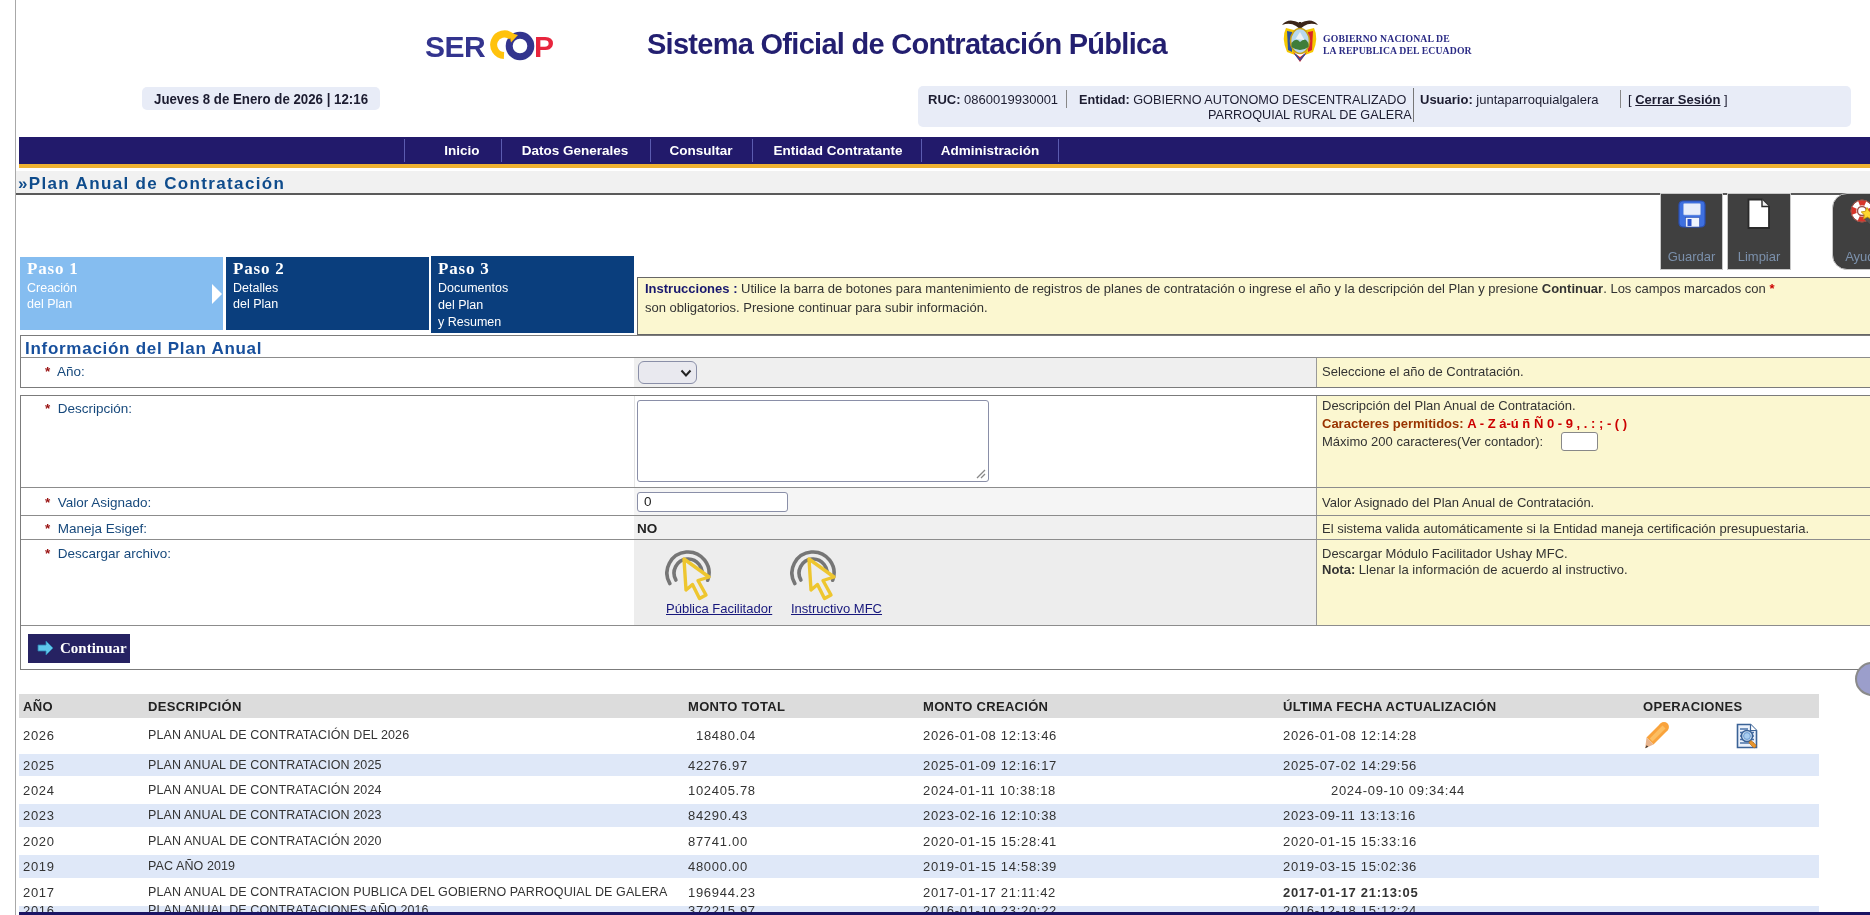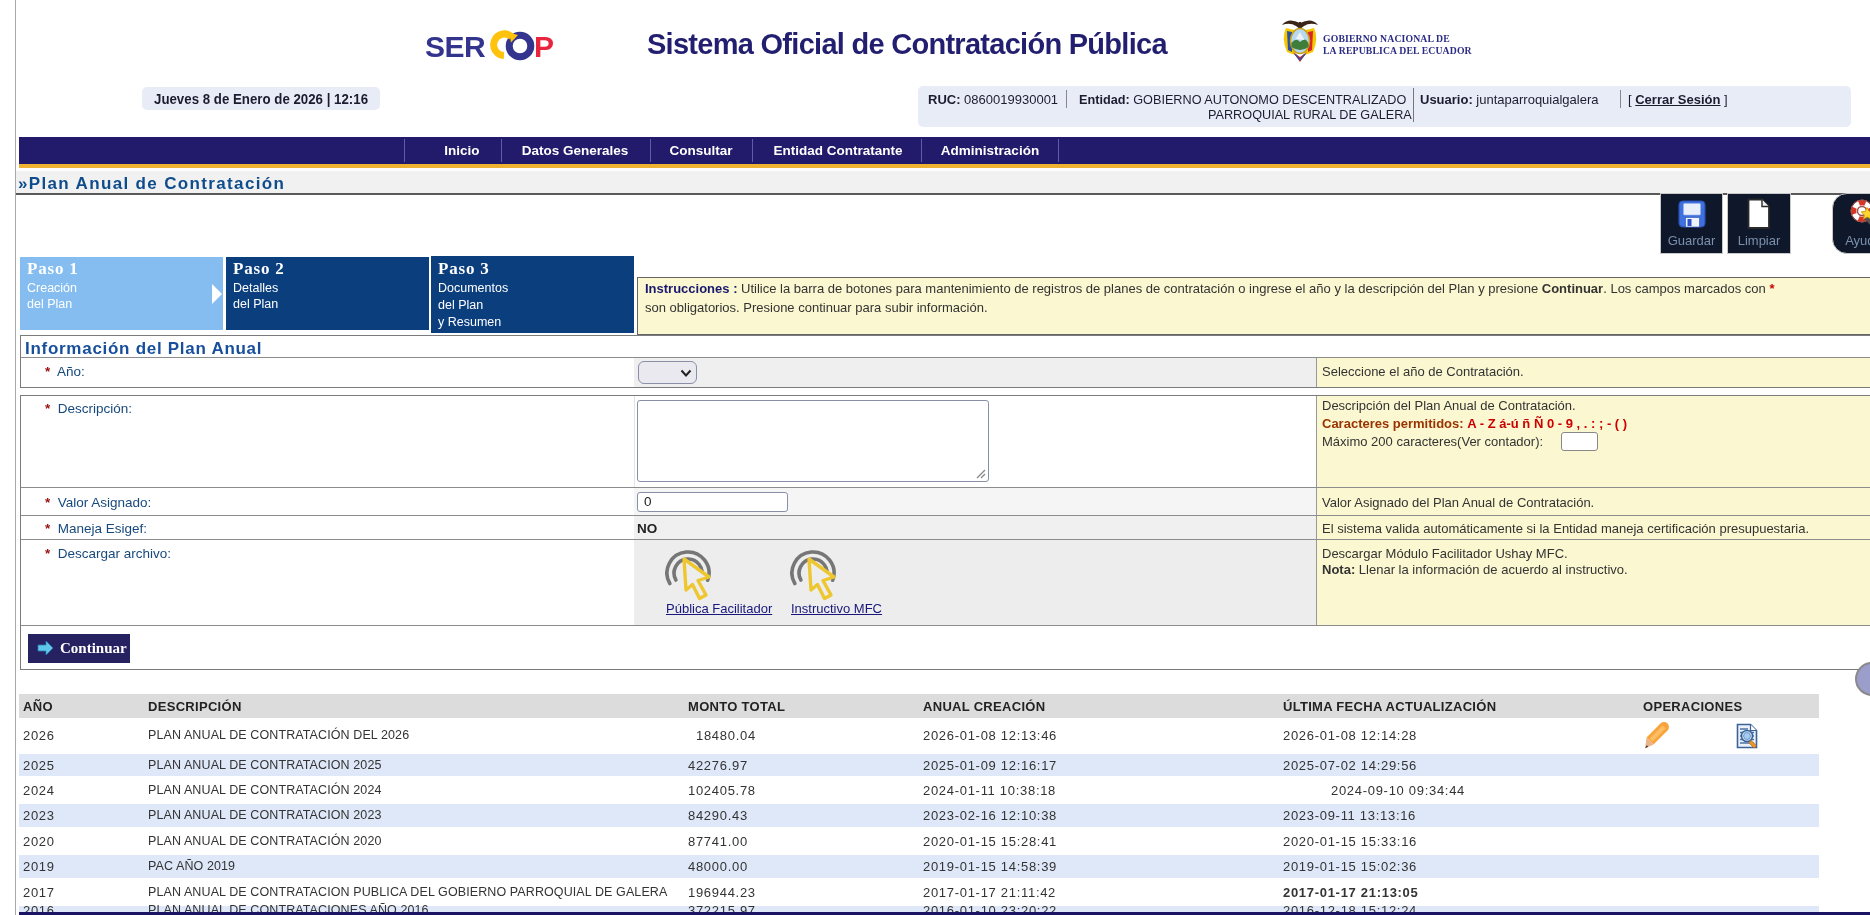--- a/index.html
+++ b/index.html
@@ -2,21 +2,21 @@
 <html><head>
 <meta charset="utf-8">
 <style>
   html,body{margin:0;padding:0;}
   body{width:1870px;height:915px;overflow:hidden;background:#ffffff;
        font-family:"Liberation Sans",sans-serif;}
   #page{position:relative;width:1880px;height:915px;}
   .abs{position:absolute;}
   .ruct{top:92px;font-size:13px;color:#1c1c30;white-space:nowrap;}
   .menuitem{top:143px;text-align:center;font-size:13.5px;font-weight:bold;color:#ffffff;white-space:nowrap;width:200px;}
-  .ibox{position:absolute;top:193px;width:63px;height:61px;border:1px solid #c8c8c8;box-sizing:border-box;background:#0f172a;text-align:center;}
+  .ibox{position:absolute;top:193px;width:63px;height:77px;border:1px solid #c8c8c8;box-sizing:border-box;background:#404040;text-align:center;}
   .ibox .lbl{position:absolute;bottom:5px;width:100%;font-size:13px;color:#7b90ab;}
   .yellowcell{position:absolute;left:1317px;background:#fbf7d0;}
   .ycell-border{position:absolute;left:1316px;width:1px;background:#999;}
   .rowline{position:absolute;left:21px;width:1858px;height:1px;background:#8c8c8c;}
   .flabel{position:absolute;font-size:13.5px;white-space:nowrap;}
   .flabel b{color:#991111;}
   .flabel span{color:#17497c;}
   .ytext{position:absolute;font-size:13px;color:#333;white-space:nowrap;}
   .thead{position:absolute;top:699px;font-size:13px;font-weight:bold;color:#222;white-space:nowrap;letter-spacing:0.3px;}
   .trow{position:absolute;left:19px;width:1800px;}
@@ -216,21 +216,21 @@
     </svg>
   <div class="abs" style="left:60px;top:640px;font-family:'Liberation Serif',serif;font-size:15px;font-weight:bold;color:#fff;">Continuar</div>
 
   <div class="abs" style="left:1855px;top:662px;width:34px;height:34px;border-radius:50%;background:#9b9ecb;border:2px solid #8a8a8a;box-sizing:border-box;"></div>
 
   <div id="table">
     <div class="abs" style="left:19px;top:694px;width:1800px;height:24px;background:#dcdcdc;"></div>
     <div class="thead" style="left:23px;">AÑO</div>
     <div class="thead" style="left:148px;">DESCRIPCIÓN</div>
     <div class="thead" style="left:688px;">MONTO TOTAL</div>
-    <div class="thead" style="left:923px;">ANUAL CREACIÓN</div>
+    <div class="thead" style="left:923px;">MONTO CREACIÓN</div>
     <div class="thead" style="left:1283px;">ÚLTIMA FECHA ACTUALIZACIÓN</div>
     <div class="thead" style="left:1643px;">OPERACIONES</div>
 
     <div class="trow" style="top:720px;height:31px;background:#fff;"></div>
     <div class="trow" style="top:754px;height:22px;background:#dfe8f8;"></div>
     <div class="trow" style="top:779px;height:22px;background:#fff;"></div>
     <div class="trow" style="top:804px;height:23px;background:#dfe8f8;"></div>
     <div class="trow" style="top:830px;height:22px;background:#fff;"></div>
     <div class="trow" style="top:855px;height:23px;background:#dfe8f8;"></div>
     <div class="trow" style="top:881px;height:22px;background:#fff;"></div>
@@ -269,21 +269,21 @@
         <i style="left:148px;">PLAN ANUAL DE CONTRATACIÓN 2020</i>
         <i style="left:688px;">87741.00</i>
         <i style="left:923px;">2020-01-15 15:28:41</i>
         <i style="left:1283px;">2020-01-15 15:33:16</i>
       </div>
     <div class="tc" style="top:859px;">
         <i style="left:23px;">2019</i>
         <i style="left:148px;">PAC AÑO 2019</i>
         <i style="left:688px;">48000.00</i>
         <i style="left:923px;">2019-01-15 14:58:39</i>
-        <i style="left:1283px;">2019-01-15 15:02:36</i>
+        <i style="left:1283px;">2019-03-15 15:02:36</i>
       </div>
     <div class="tc" style="top:885px;">
         <i style="left:23px;">2017</i>
         <i style="left:148px;">PLAN ANUAL DE CONTRATACION PUBLICA DEL GOBIERNO PARROQUIAL DE GALERA</i>
         <i style="left:688px;">196944.23</i>
         <i style="left:923px;">2017-01-17 21:11:42</i>
         <i style="left:1283px;font-weight:bold;">2017-01-17 21:13:05</i>
       </div>
     <div class="tc" style="top:903px;">
         <i style="left:23px;">2016</i>

